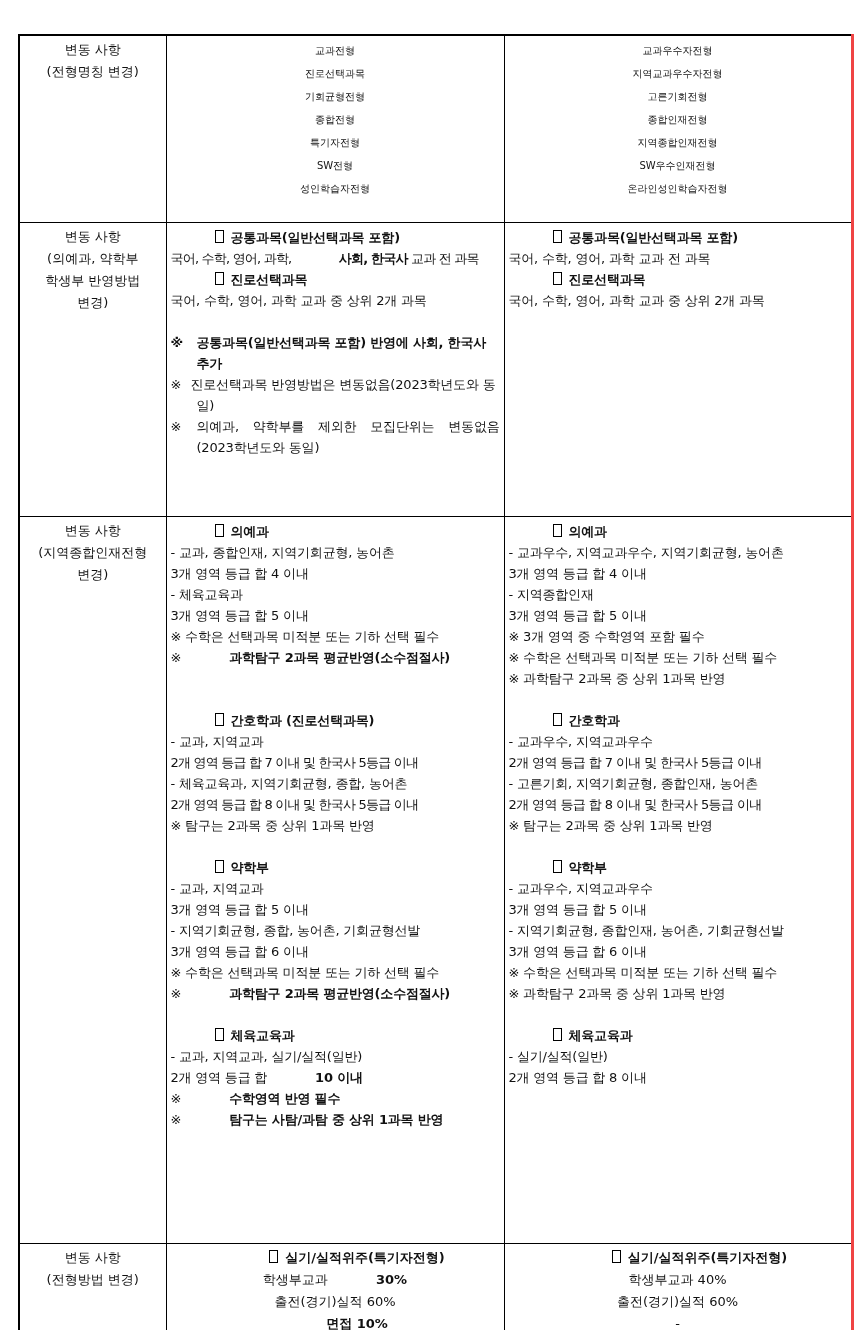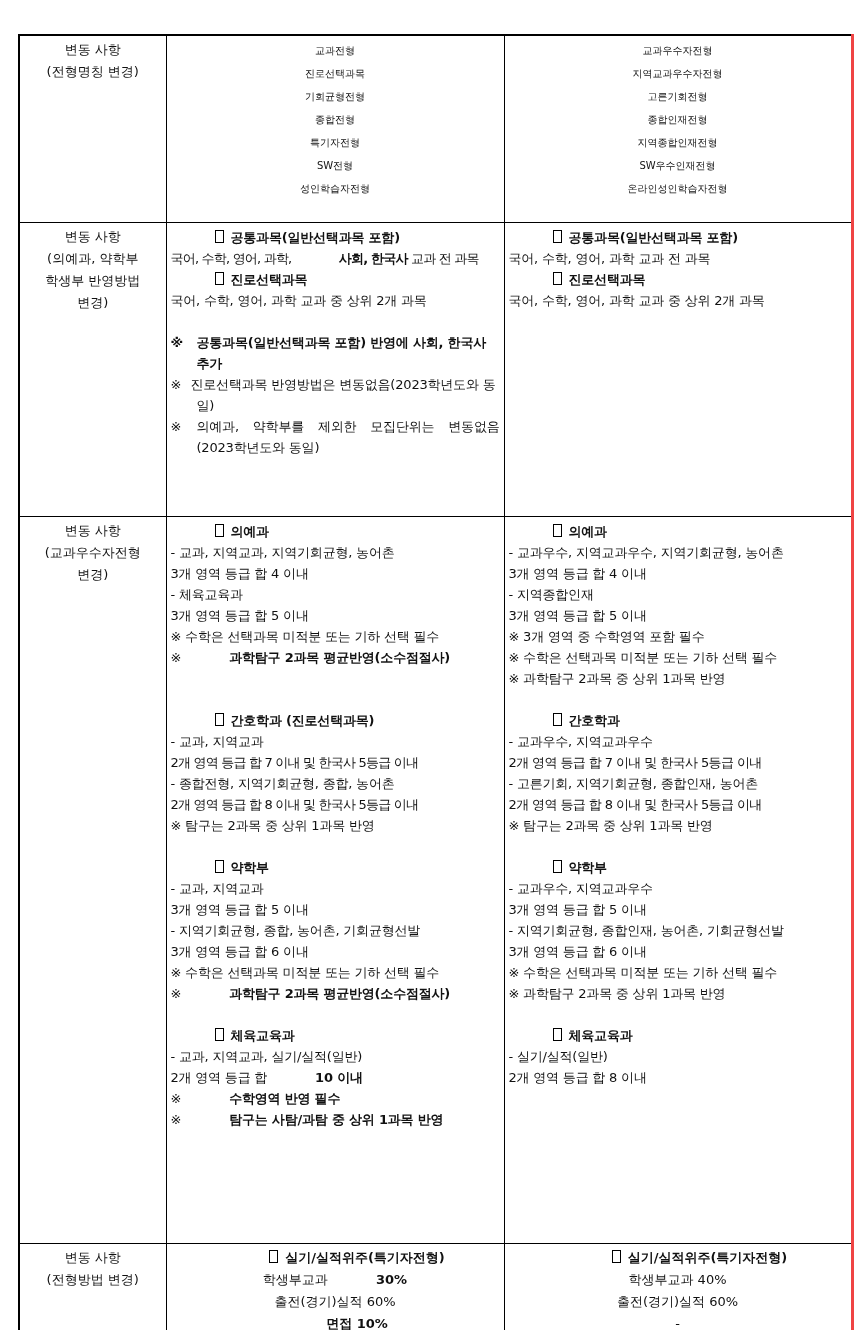--- a/index.html
+++ b/index.html
@@ -95,41 +95,41 @@
         <div class="ln b"><span class="box"></span><span>진로선택과목</span></div>
         <div class="ln">국어, 수학, 영어, 과학 교과 중 상위 2개 과목</div>
       </div>
     </td>
   </tr>
 
   <tr style="height:727px">
     <td>
       <div class="label">
         <div>변동 사항</div>
-        <div>(교과우수자전형</div>
+        <div>(지역종합인재전형</div>
         <div>변경)</div>
       </div>
     </td>
     <td>
       <div class="cell">
 
         <div class="ln b"><span class="box"></span><span>의예과</span></div>
-        <div class="ln">- 교과, 지역교과, 지역기회균형, 농어촌</div>
+        <div class="ln">- 교과, 종합인재, 지역기회균형, 농어촌</div>
         <div class="ln">3개 영역 등급 합 4 이내</div>
         <div class="ln">- 체육교육과</div>
         <div class="ln">3개 영역 등급 합 5 이내</div>
         <div class="ln">※ 수학은 선택과목 미적분 또는 기하 선택 필수</div>
         <div class="ln">※ <span class="b u">과학탐구 2과목 평균반영(소수점절사)</span></div>
         <div class="gap"></div>
             <div class="gap"></div>
 
         <div class="ln b"><span class="box"></span><span>간호학과</span> <span class="u">(진로선택과목)</span></div>
         <div class="ln">- 교과, 지역교과</div>
         <div class="ln" style="letter-spacing:-0.8px">2개 영역 등급 합 7 이내 및 한국사 5등급 이내</div>
-        <div class="ln">- 종합전형, 지역기회균형, 종합, 농어촌</div>
+        <div class="ln">- 체육교육과, 지역기회균형, 종합, 농어촌</div>
         <div class="ln" style="letter-spacing:-0.8px">2개 영역 등급 합 8 이내 및 한국사 5등급 이내</div>
         <div class="ln">※ 탐구는 2과목 중 상위 1과목 반영</div>
         <div class="gap"></div>
 
         <div class="ln b"><span class="box"></span><span>약학부</span></div>
         <div class="ln">- 교과, 지역교과</div>
         <div class="ln">3개 영역 등급 합 5 이내</div>
         <div class="ln">- 지역기회균형, 종합, 농어촌, 기회균형선발</div>
         <div class="ln">3개 영역 등급 합 6 이내</div>
         <div class="ln">※ 수학은 선택과목 미적분 또는 기하 선택 필수</div>

